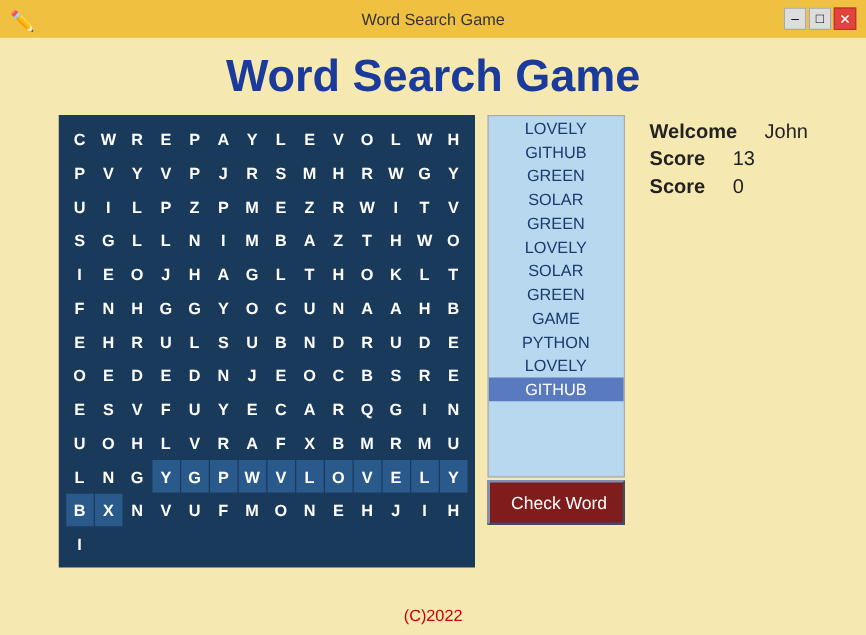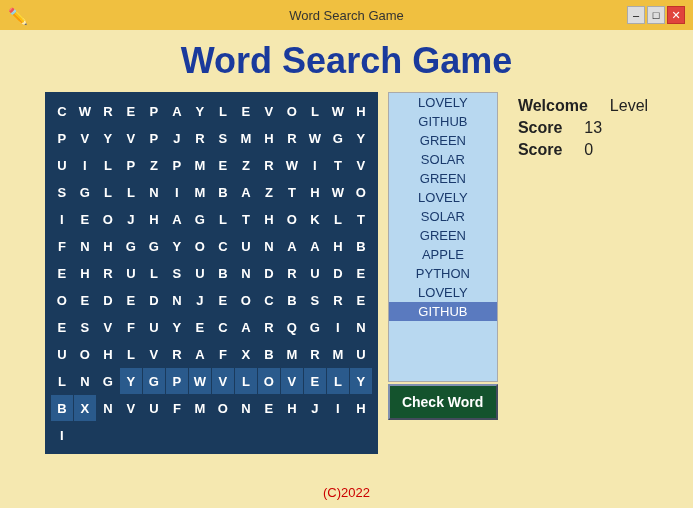--- a/index.html
+++ b/index.html
@@ -121,30 +121,30 @@
       color: #1a3a6c;
       text-align: center;
       padding: 2px 0;
       cursor: pointer;
     }
     .word-item.selected {
       background: #5a7abf;
       color: white;
     }
     .check-word-btn {
-      background: #14532d;
+      background: #7f1d1d;
       color: white;
       font-size: 14px;
-      font-weight: bold;
+      font-weight: normal;
       border: 2px outset #8090b0;
       cursor: pointer;
       padding: 8px 12px;
       margin-top: 2px;
       width: 110px;
-      text-align: left;
+      text-align: right;
     }
     
     .info-panel {
       margin-left: 10px;
       font-size: 16px;
       color: #222;
       display: flex;
       flex-direction: column;
       gap: 4px;
       padding-top: 5px;
@@ -360,32 +360,32 @@
     <div class="word-list-panel">
       <div class="word-list-scroll" id="word-list">
       <div class="word-item">LOVELY</div>
           <div class="word-item">GITHUB</div>
           <div class="word-item">GREEN</div>
           <div class="word-item">SOLAR</div>
           <div class="word-item">GREEN</div>
           <div class="word-item">LOVELY</div>
           <div class="word-item">SOLAR</div>
           <div class="word-item">GREEN</div>
-          <div class="word-item">APPLE</div>
+          <div class="word-item">GAME</div>
           <div class="word-item">PYTHON</div>
           <div class="word-item">LOVELY</div>
           <div class="word-item selected">GITHUB</div>
         </div>
       <button class="check-word-btn">Check Word</button>
     </div>
 
     <div class="info-panel">
       <div class="info-row">
         <span class="info-label">Welcome</span>
-        <span class="info-value">Level</span>
+        <span class="info-value">John</span>
       </div>
       <div class="info-row">
         <span class="info-label">Score</span>
         <span class="info-value">13</span>
       </div>
       <div class="info-row">
         <span class="info-label">Score</span>
         <span class="info-value">0</span>
       </div>
     </div>

